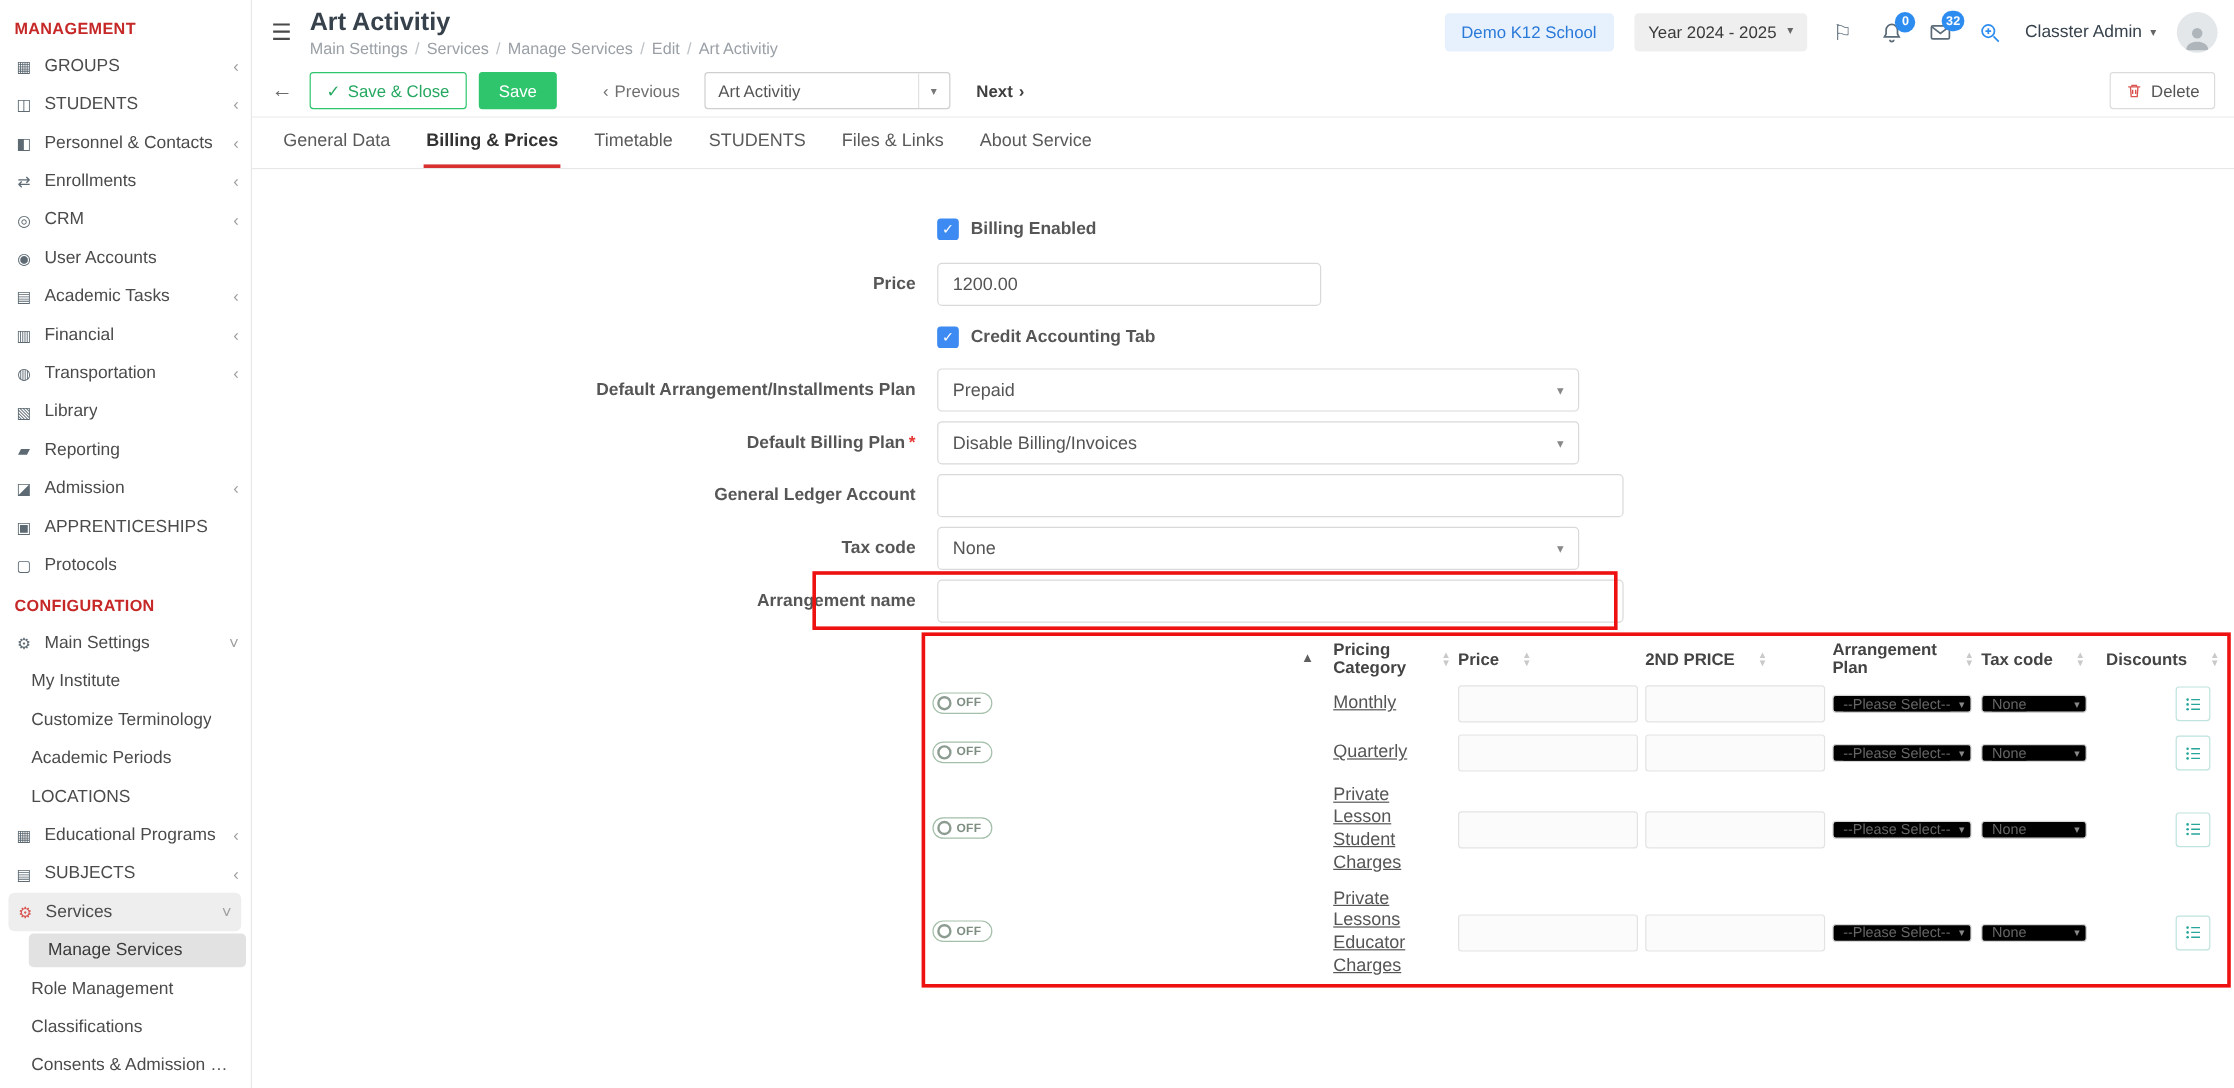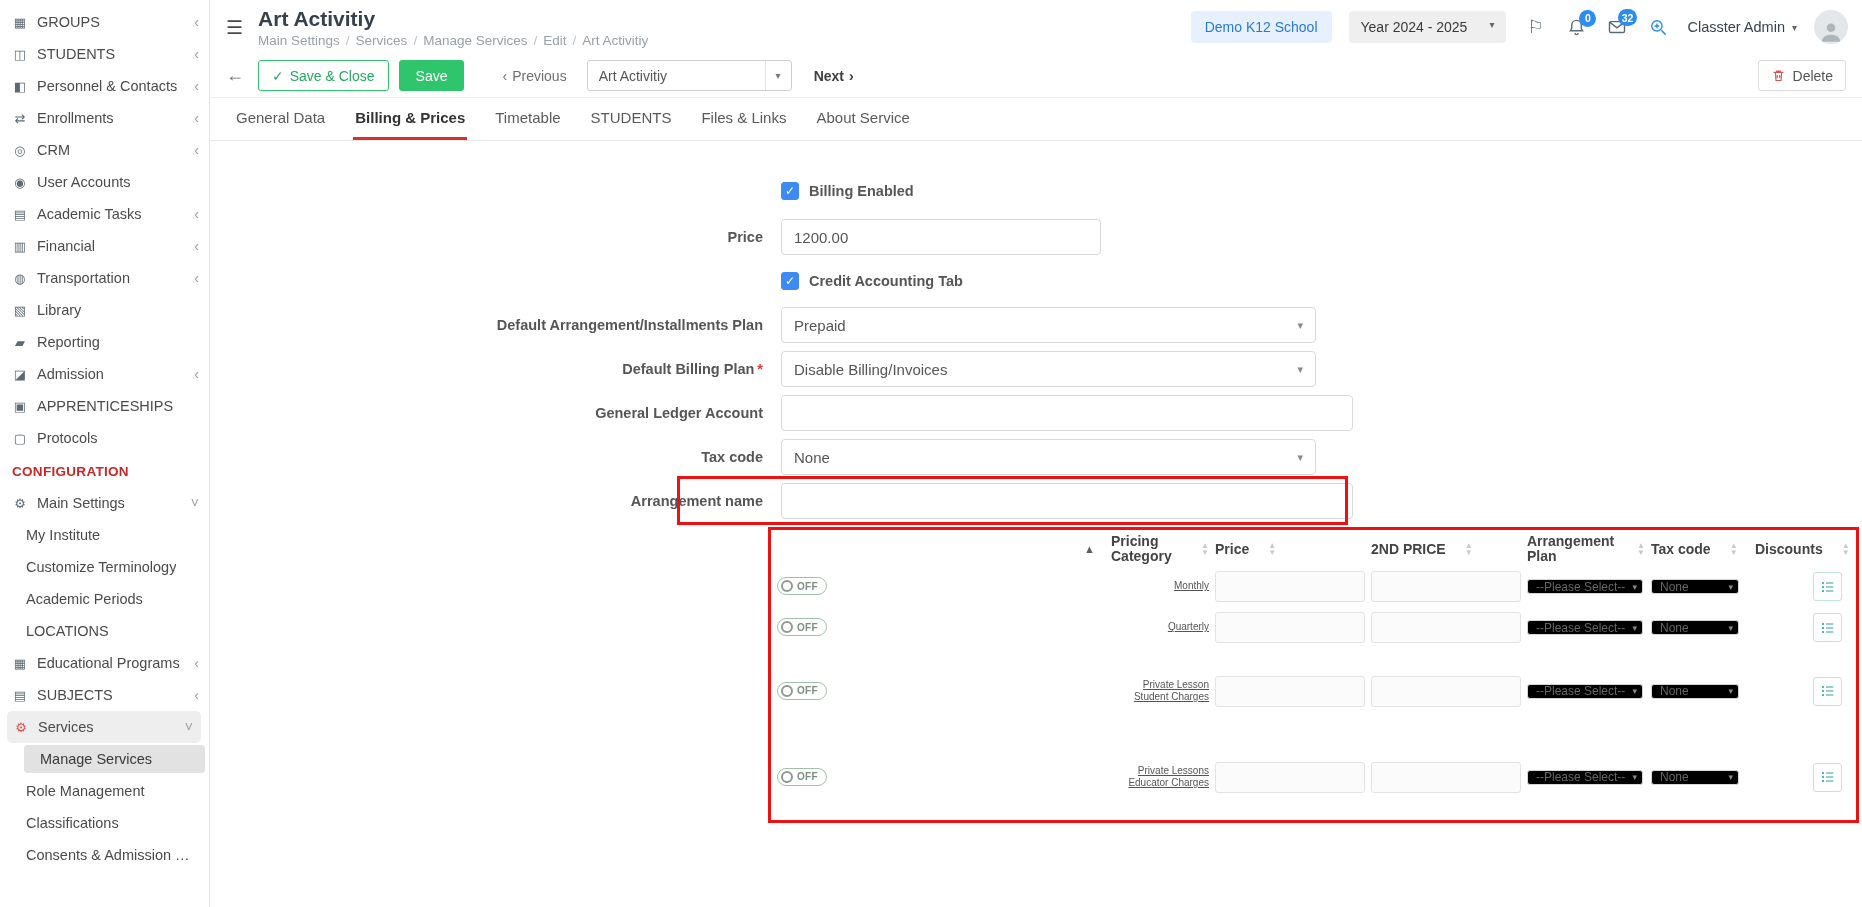--- a/index.html
+++ b/index.html
@@ -27,21 +27,21 @@
 
   .topbar { height:54px; display:flex; align-items:center; padding:0 14px 0 16px; }
   .hamburger { font-size:19px; color:#4a4a4a; margin-right:15px; cursor:pointer; }
   .title-wrap { display:flex; flex-direction:column; gap:2px; }
   .page-title { font-size:21px; font-weight:700; color:#36414b; }
   .breadcrumb { font-size:13.5px; color:#9aa0a6; display:flex; gap:6px; white-space:nowrap; }
   .crumb-sep { color:#bcc1c6; }
   .top-right { margin-left:auto; display:flex; align-items:center; gap:17px; }
   .school-pill { background:#e7f1fd; color:#2979d9; font-size:14px; padding:8px 14px; border-radius:4px; cursor:pointer; white-space:nowrap; }
   .year-pill { background:#efefef; color:#3a3a3a; font-size:14px; padding:8px 12px; border-radius:4px;
-               display:flex; gap:22px; align-items:flex-start; cursor:pointer; white-space:nowrap; }
+               display:flex; gap:9px; align-items:flex-start; cursor:pointer; white-space:nowrap; }
   .year-pill .caret, .user-chip .caret { font-size:10px; color:#666; }
   .icon-btn { position:relative; width:24px; display:flex; justify-content:center; cursor:pointer; }
   .flag-glyph { font-size:18px; color:#5a6b77; }
   .badge { position:absolute; top:-8px; right:-8px; background:#2d8cf0; color:#fff; font-size:10.5px;
            border-radius:9px; min-width:17px; height:17px; display:flex; align-items:center; justify-content:center;
            padding:0 4px; font-weight:700; }
   .user-chip { display:flex; align-items:center; gap:7px; font-size:14.5px; color:#37424c; cursor:pointer; }
   .avatar { width:34px; height:34px; border-radius:50%; background:#e3e7ea; overflow:hidden;
             display:flex; align-items:flex-end; justify-content:center; }
 
@@ -98,40 +98,41 @@
   .sort { display:inline-flex; flex-direction:column; font-size:8px; color:#c9c9c9; line-height:7px; cursor:pointer; }
   .sort-active { display:block; text-align:right; color:#5f5f5f; font-size:11px; padding-right:10px; cursor:pointer; }
   .ptable td { vertical-align:middle; padding:4px 6px 4px 0;text-decoration:underline; }
   tr.h-s { height:41px; }
   tr.h-l { height:86px; }
   .td-toggle { padding-left:8px; }
   .toggle-off { display:inline-flex; align-items:center; gap:4px; border:1px solid #a3bfa9; border-radius:11px;
                 padding:2px 8px 2px 3px; background:#fff; cursor:pointer; }
   .toggle-off .knob { width:12px; height:12px; border:2px solid #8d9c91; border-radius:50%; }
   .toggle-off .ttxt { font-size:10px; font-weight:700; color:#7d8d81; letter-spacing:.3px; }
-  .td-cat { text-align:right; font-size:10px; color:#555; line-height:1.25; }
+  .td-cat { text-align:left; font-size:15px; color:#555; line-height:1.25; }
   .tinp { width:150px; height:31px; background:#fbfbfb; border:1px solid #e3e3e3; border-radius:3px;
           padding:0 8px; font-size:14px; color:#555; outline:none; font-family:inherit; }
   .sel-sm { height:15px; border:1px solid #d6d6d6; border-radius:3px; background:#000000; display:flex; align-items:center;
             padding:0 16px 0 8px; font-size:12px; color:#666; position:relative; cursor:pointer; overflow:hidden;
             white-space:nowrap; }
   .sel-sm .caret { position:absolute; right:5px; color:#888; font-size:9px; }
   .w-arr { width:116px; }
   .w-tax { width:88px; }
   .td-disc { text-align:right; padding-right:14px; }
   .disc-btn { width:29px; height:29px; border:1px solid #bfe3df; border-radius:3px; background:#fff;
               display:inline-flex; align-items:center; justify-content:center; cursor:pointer; }
   .t-footer { padding:10px 2px 12px; font-size:13.5px; color:#555; }
 </style>
 </head>
 <body>
 
 <div class="app">
 
   <aside class="sidebar">
+    <div class="sb-title">MANAGEMENT</div>
 
     <div class="sb-item">
       <span class="sb-ico">▦</span>
       <span class="sb-label">GROUPS</span>
       <span class="sb-chev">‹</span>
     </div>
     <div class="sb-item">
       <span class="sb-ico">◫</span>
       <span class="sb-label">STUDENTS</span>
       <span class="sb-chev">‹</span>

